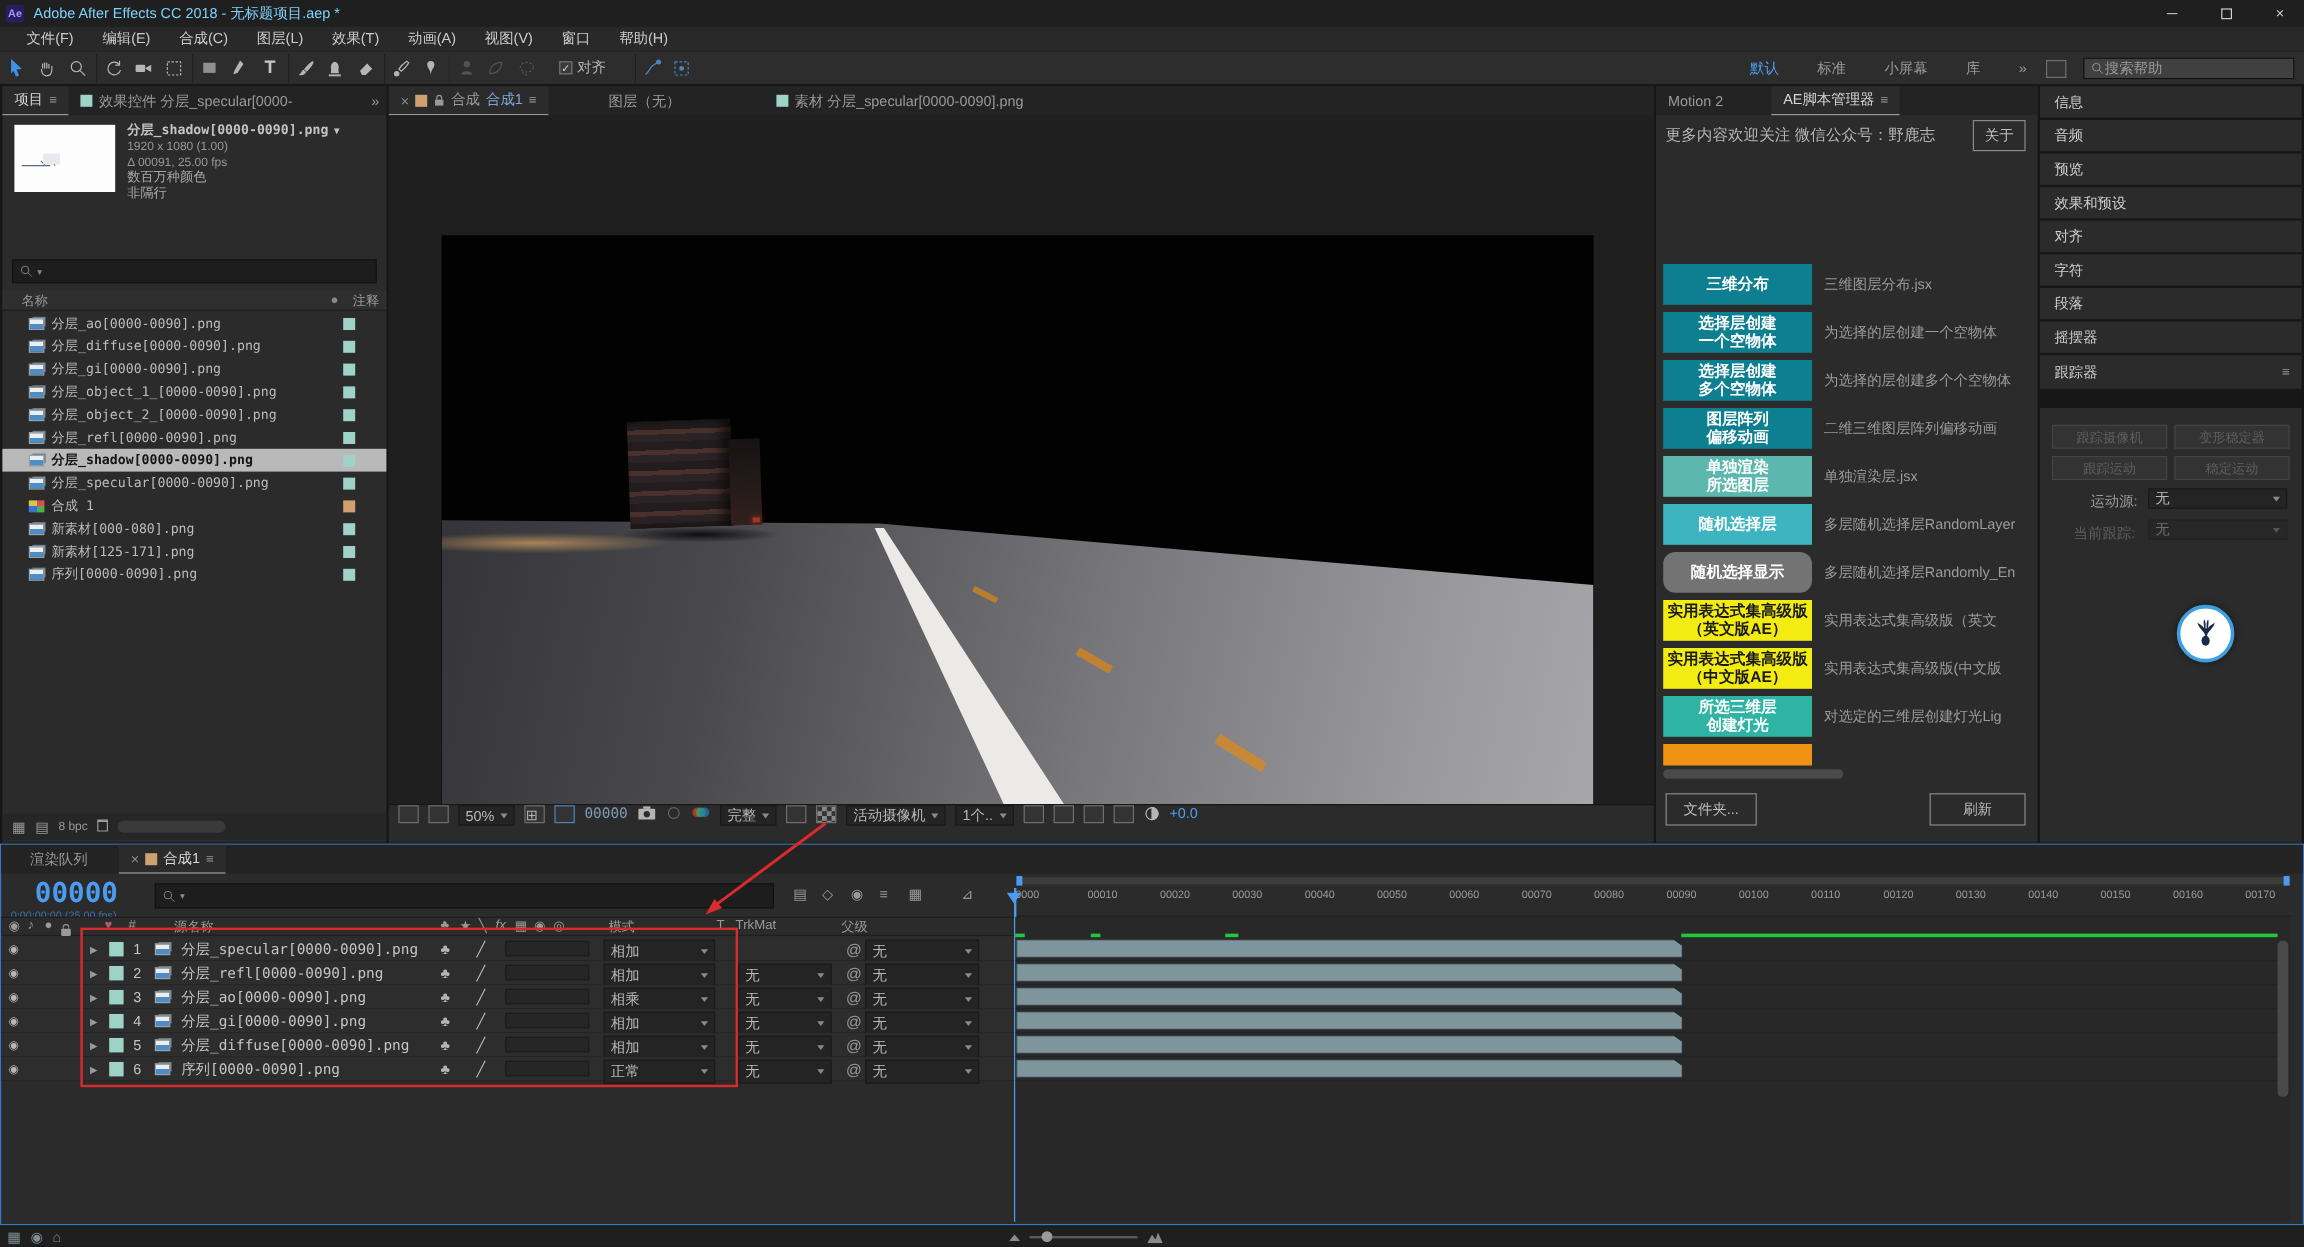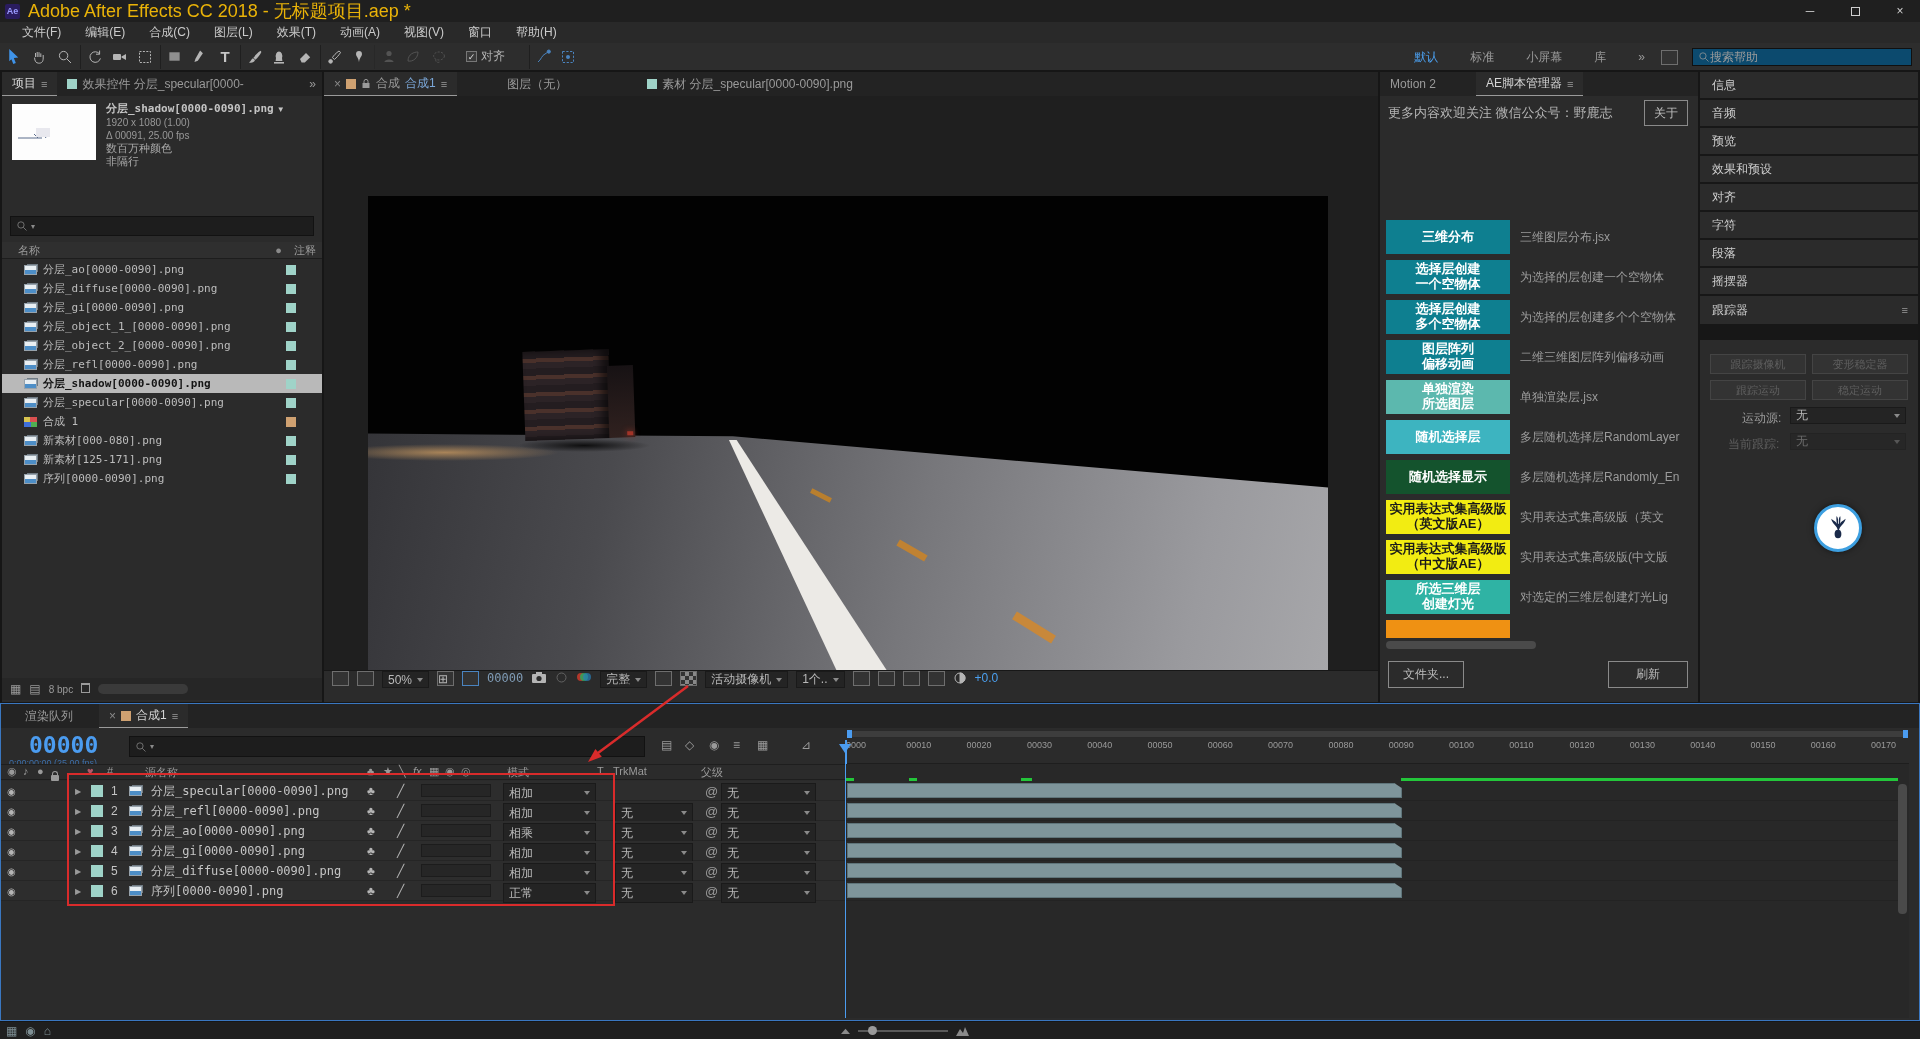--- a/index.html
+++ b/index.html
@@ -6,32 +6,32 @@
 html,body{background:#111}
 #app{position:relative;width:1920px;height:1039px;background:#161616;overflow:hidden;
   font-family:"Liberation Sans",sans-serif;font-size:12px;color:#c9c9c9}
 .abs{position:absolute}
 .mono{font-family:"DejaVu Sans Mono",monospace}
 svg{display:block}
 
 .titlebar{position:absolute;left:0;top:0;width:1920px;height:22px;background:#1f1f1f;display:flex;align-items:center}
 .ae-logo{width:15px;height:15px;margin:0 8px 0 5px;background:#2a1c5e;color:#9b9bff;font-size:9px;font-weight:bold;
   display:flex;align-items:center;justify-content:center;border-radius:2px}
-.title-text{color:#eab308;font-size:18px}
+.title-text{color:#7dd3fc;font-size:12px}
 .win-ctl{position:absolute;top:0;height:22px;width:40px;display:flex;align-items:center;justify-content:center;color:#cfcfcf}
 .menubar{position:absolute;left:0;top:22px;width:1920px;height:21px;background:#292929;display:flex;align-items:center;padding-left:10px}
 .mitem{padding:0 12px;color:#cccccc}
 .toolbar{position:absolute;left:0;top:43px;width:1920px;height:28px;background:#2d2d2d;display:flex;align-items:center;border-bottom:1px solid #161616}
 .tool{width:26px;height:24px;display:flex;align-items:center;justify-content:center;border-right:0}
 .tool.sep{border-left:1px solid #1f1f1f;margin-left:2px;padding-left:2px}
 .snapbox{width:11px;height:11px;background:#3a3a3a;border:1px solid #777;display:flex;align-items:center;justify-content:center;color:#ddd;font-size:9px;margin:0 4px 0 14px}
 .wtabs{position:absolute;right:0;top:0;height:28px;display:flex;align-items:center}
 .wtab{padding:0 16px;color:#9a9a9a}
 .wtab.on{color:#4ba0f0}
-.helpsearch{width:220px;height:18px;background:#0c4a6e;border:1px solid #101010;display:flex;align-items:center;color:#9a9a9a;padding:0 5px;margin:16px 8px}
+.helpsearch{width:176px;height:18px;background:#404040;border:1px solid #101010;display:flex;align-items:center;color:#9a9a9a;padding:0 5px;margin:16px 8px}
 
 .panel{position:absolute;background:#2b2b2b}
 .tabstrip{position:absolute;left:0;top:0;right:0;height:24px;background:#232323;display:flex;align-items:center}
 .ptab{height:24px;display:flex;align-items:center;padding:0 10px;color:#9a9a9a;gap:5px}
 .ptab.on{background:#2b2b2b;color:#d6d6d6;border-bottom:1px solid #9a9a9a}
 .sq{width:10px;height:10px;display:inline-block}
 .mintsq{background:#9fd3c8}.tansq{background:#cfa171}
 .menuglyph{color:#9a9a9a;font-size:11px}
 .dd{display:inline-flex;align-items:center;justify-content:space-between;background:#242424;border:1px solid #1a1a1a;height:17px;padding:0 5px;color:#b9b9b9}
 .car{width:0;height:0;border-left:3px solid transparent;border-right:3px solid transparent;border-top:4px solid #8a8a8a;margin-left:5px}
@@ -507,21 +507,21 @@
 所选图层</div>
           <div class="sdesc">单独渲染层.jsx</div>
         </div>
 
         <div class="sitem">
           <div class="sbtn" style="background: rgb(61, 180, 192); color: rgb(255, 255, 255);">随机选择层</div>
           <div class="sdesc">多层随机选择层RandomLayer</div>
         </div>
 
         <div class="sitem">
-          <div class="sbtn" style="background: #14532d; color: rgb(255, 255, 255);">随机选择显示</div>
+          <div class="sbtn" style="background: #737373; color: rgb(255, 255, 255); border-radius: 10px;">随机选择显示</div>
           <div class="sdesc">多层随机选择层Randomly_En</div>
         </div>
 
         <div class="sitem">
           <div class="sbtn" style="background: rgb(242, 236, 18); color: rgb(26, 26, 26);">实用表达式集高级版
 （英文版AE）</div>
           <div class="sdesc">实用表达式集高级版（英文</div>
         </div>
 
         <div class="sitem">

